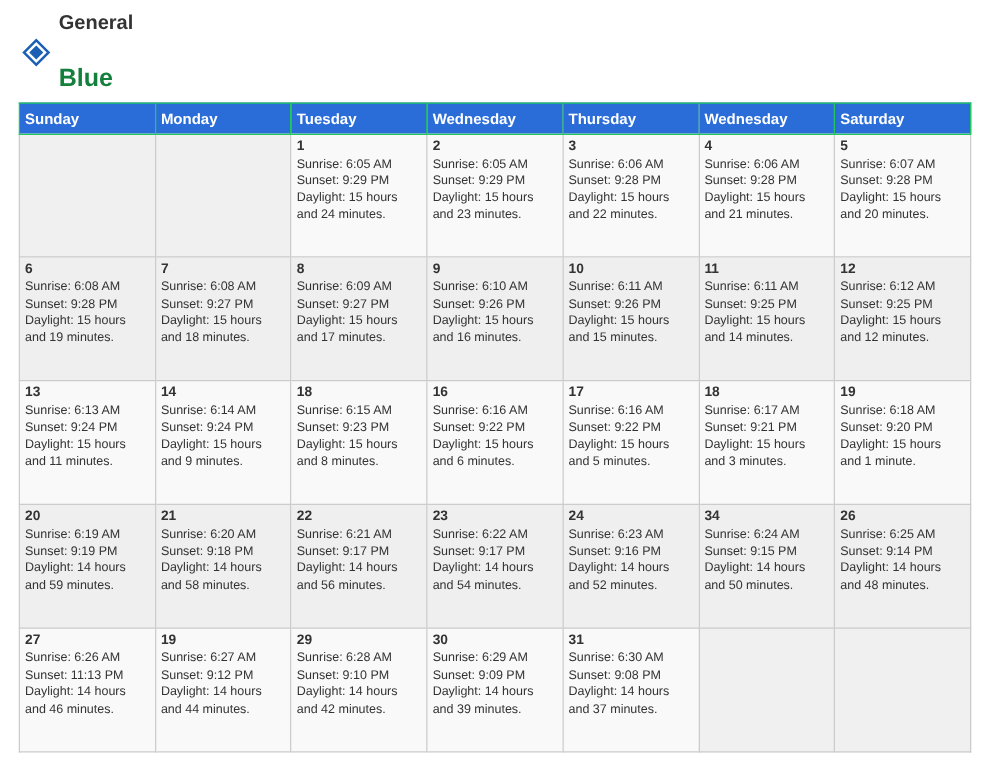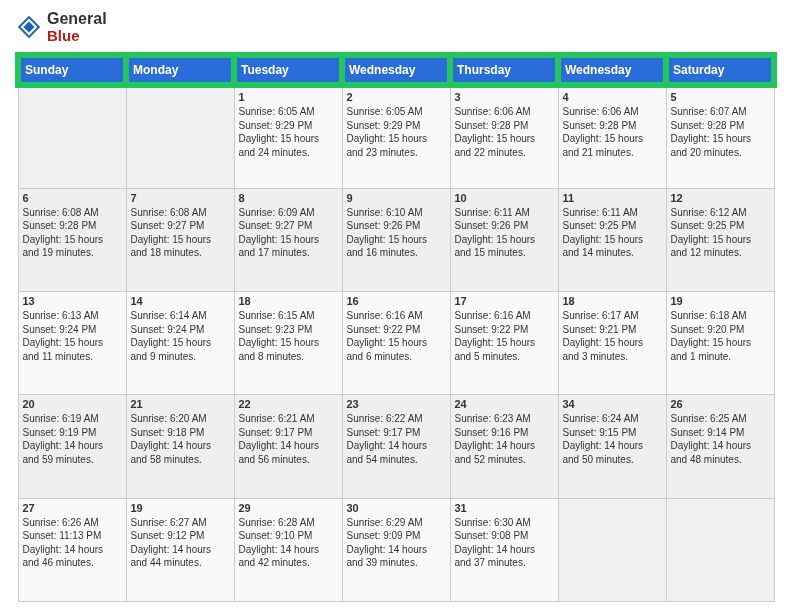--- a/index.html
+++ b/index.html
@@ -32,23 +32,24 @@
       display: flex;
       flex-direction: column;
       line-height: 1.1;
     }
     .logo-general {
       font-size: 16px;
       font-weight: bold;
       color: #333;
     }
     .logo-blue {
-      font-size: 15px;
-      font-weight: bold;
-      color: #b91c1c;
+      font-size: 20px;
+      font-weight: bold;
+      color: #15803d;
+      margin-top: 24px;
     }
     .logo-icon {
       width: 28px;
       height: 28px;
     }
     .title-block {
       text-align: right;
     }
     .month-title {
       font-size: 38px;
@@ -67,21 +68,21 @@
       border-collapse: collapse;
       width: 100%;
       table-layout: fixed;
     }
     .calendar thead th {
       background-color: #2a6dd9;
       color: #fff;
       font-size: 12px;
       font-weight: bold;
       padding: 5px 4px;
-      border: 6px solid #22c55e;
+      border: 1px solid #22c55e;
       text-align: left;
     }
     .calendar tbody td {
       border: 1px solid #ccc;
       vertical-align: top;
       padding: 3px 4px;
       font-size: 9.5px;
       color: #333;
       height: 88px;
     }

